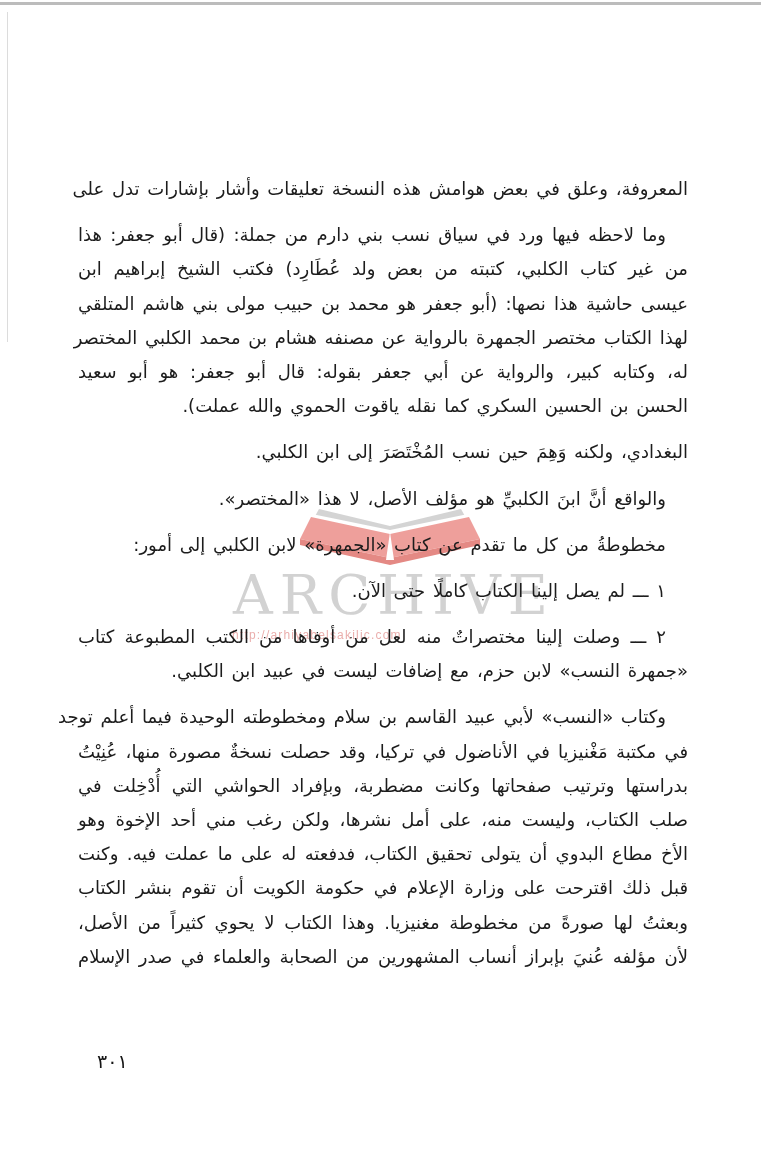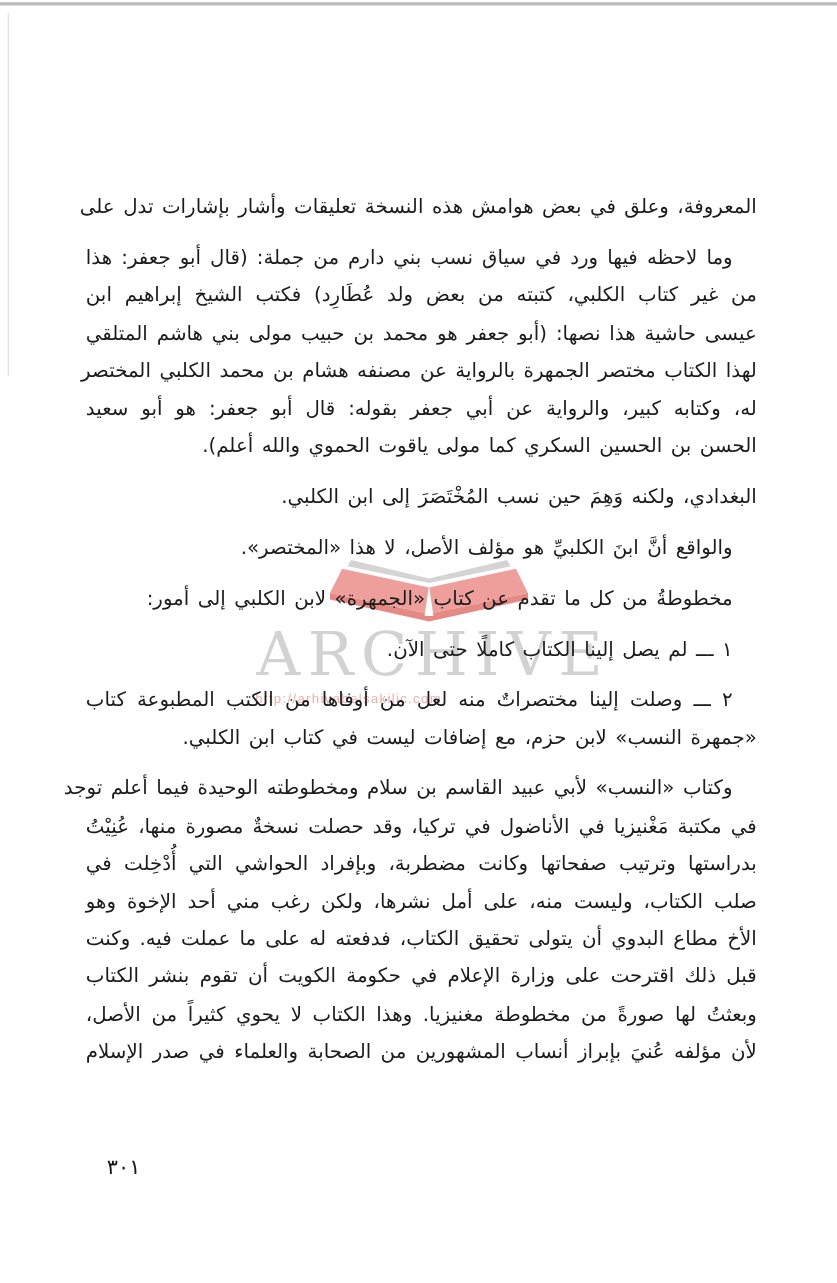--- a/index.html
+++ b/index.html
@@ -117,42 +117,42 @@
   <div class="para">
     <div class="line">المعروفة، وعلق في بعض هوامش هذه النسخة تعليقات وأشار بإشارات تدل على</div>
   </div>
 
   <div class="para">
     <div class="line indent">وما لاحظه فيها ورد في سياق نسب بني دارم من جملة: (قال أبو جعفر: هذا</div>
     <div class="line">من غير كتاب الكلبي، كتبته من بعض ولد عُطَارِد) فكتب الشيخ إبراهيم ابن</div>
     <div class="line">عيسى حاشية هذا نصها: (أبو جعفر هو محمد بن حبيب مولى بني هاشم المتلقي</div>
     <div class="line">لهذا الكتاب مختصر الجمهرة بالرواية عن مصنفه هشام بن محمد الكلبي المختصر</div>
     <div class="line">له، وكتابه كبير، والرواية عن أبي جعفر بقوله: قال أبو جعفر: هو أبو سعيد</div>
-    <div class="line end">الحسن بن الحسين السكري كما مولى ياقوت الحموي والله أعلم).</div>
+    <div class="line end">الحسن بن الحسين السكري كما نقله ياقوت الحموي والله عملت).</div>
   </div>
 
   <div class="para">
     <div class="line end">البغدادي، ولكنه وَهِمَ حين نسب المُخْتَصَرَ إلى ابن الكلبي.</div>
   </div>
 
   <div class="para">
     <div class="line end indent">والواقع أنَّ ابنَ الكلبيِّ هو مؤلف الأصل، لا هذا «المختصر».</div>
   </div>
 
   <div class="para">
     <div class="line end indent">مخطوطةُ من كل ما تقدم عن كتاب «الجمهرة» لابن الكلبي إلى أمور:</div>
   </div>
 
   <div class="para">
     <div class="line end indent">١ ـــ لم يصل إلينا الكتاب كاملًا حتى الآن.</div>
   </div>
 
   <div class="para">
     <div class="line indent">٢ ـــ وصلت إلينا مختصراتٌ منه لعل من أوفاها من الكتب المطبوعة كتاب</div>
-    <div class="line end">«جمهرة النسب» لابن حزم، مع إضافات ليست في كتاب ابن الكلبي.</div>
+    <div class="line end">«جمهرة النسب» لابن حزم، مع إضافات ليست في عبيد ابن الكلبي.</div>
   </div>
 
   <div class="para">
     <div class="line indent">وكتاب «النسب» لأبي عبيد القاسم بن سلام ومخطوطته الوحيدة فيما أعلم توجد</div>
     <div class="line">في مكتبة مَغْنيزيا في الأناضول في تركيا، وقد حصلت نسخةٌ مصورة منها، عُنِيْتُ</div>
     <div class="line">بدراستها وترتيب صفحاتها وكانت مضطربة، وبإفراد الحواشي التي أُدْخِلت في</div>
     <div class="line">صلب الكتاب، وليست منه، على أمل نشرها، ولكن رغب مني أحد الإخوة وهو</div>
     <div class="line">الأخ مطاع البدوي أن يتولى تحقيق الكتاب، فدفعته له على ما عملت فيه. وكنت</div>
     <div class="line">قبل ذلك اقترحت على وزارة الإعلام في حكومة الكويت أن تقوم بنشر الكتاب</div>
     <div class="line">وبعثتُ لها صورةً من مخطوطة مغنيزيا. وهذا الكتاب لا يحوي كثيراً من الأصل،</div>

